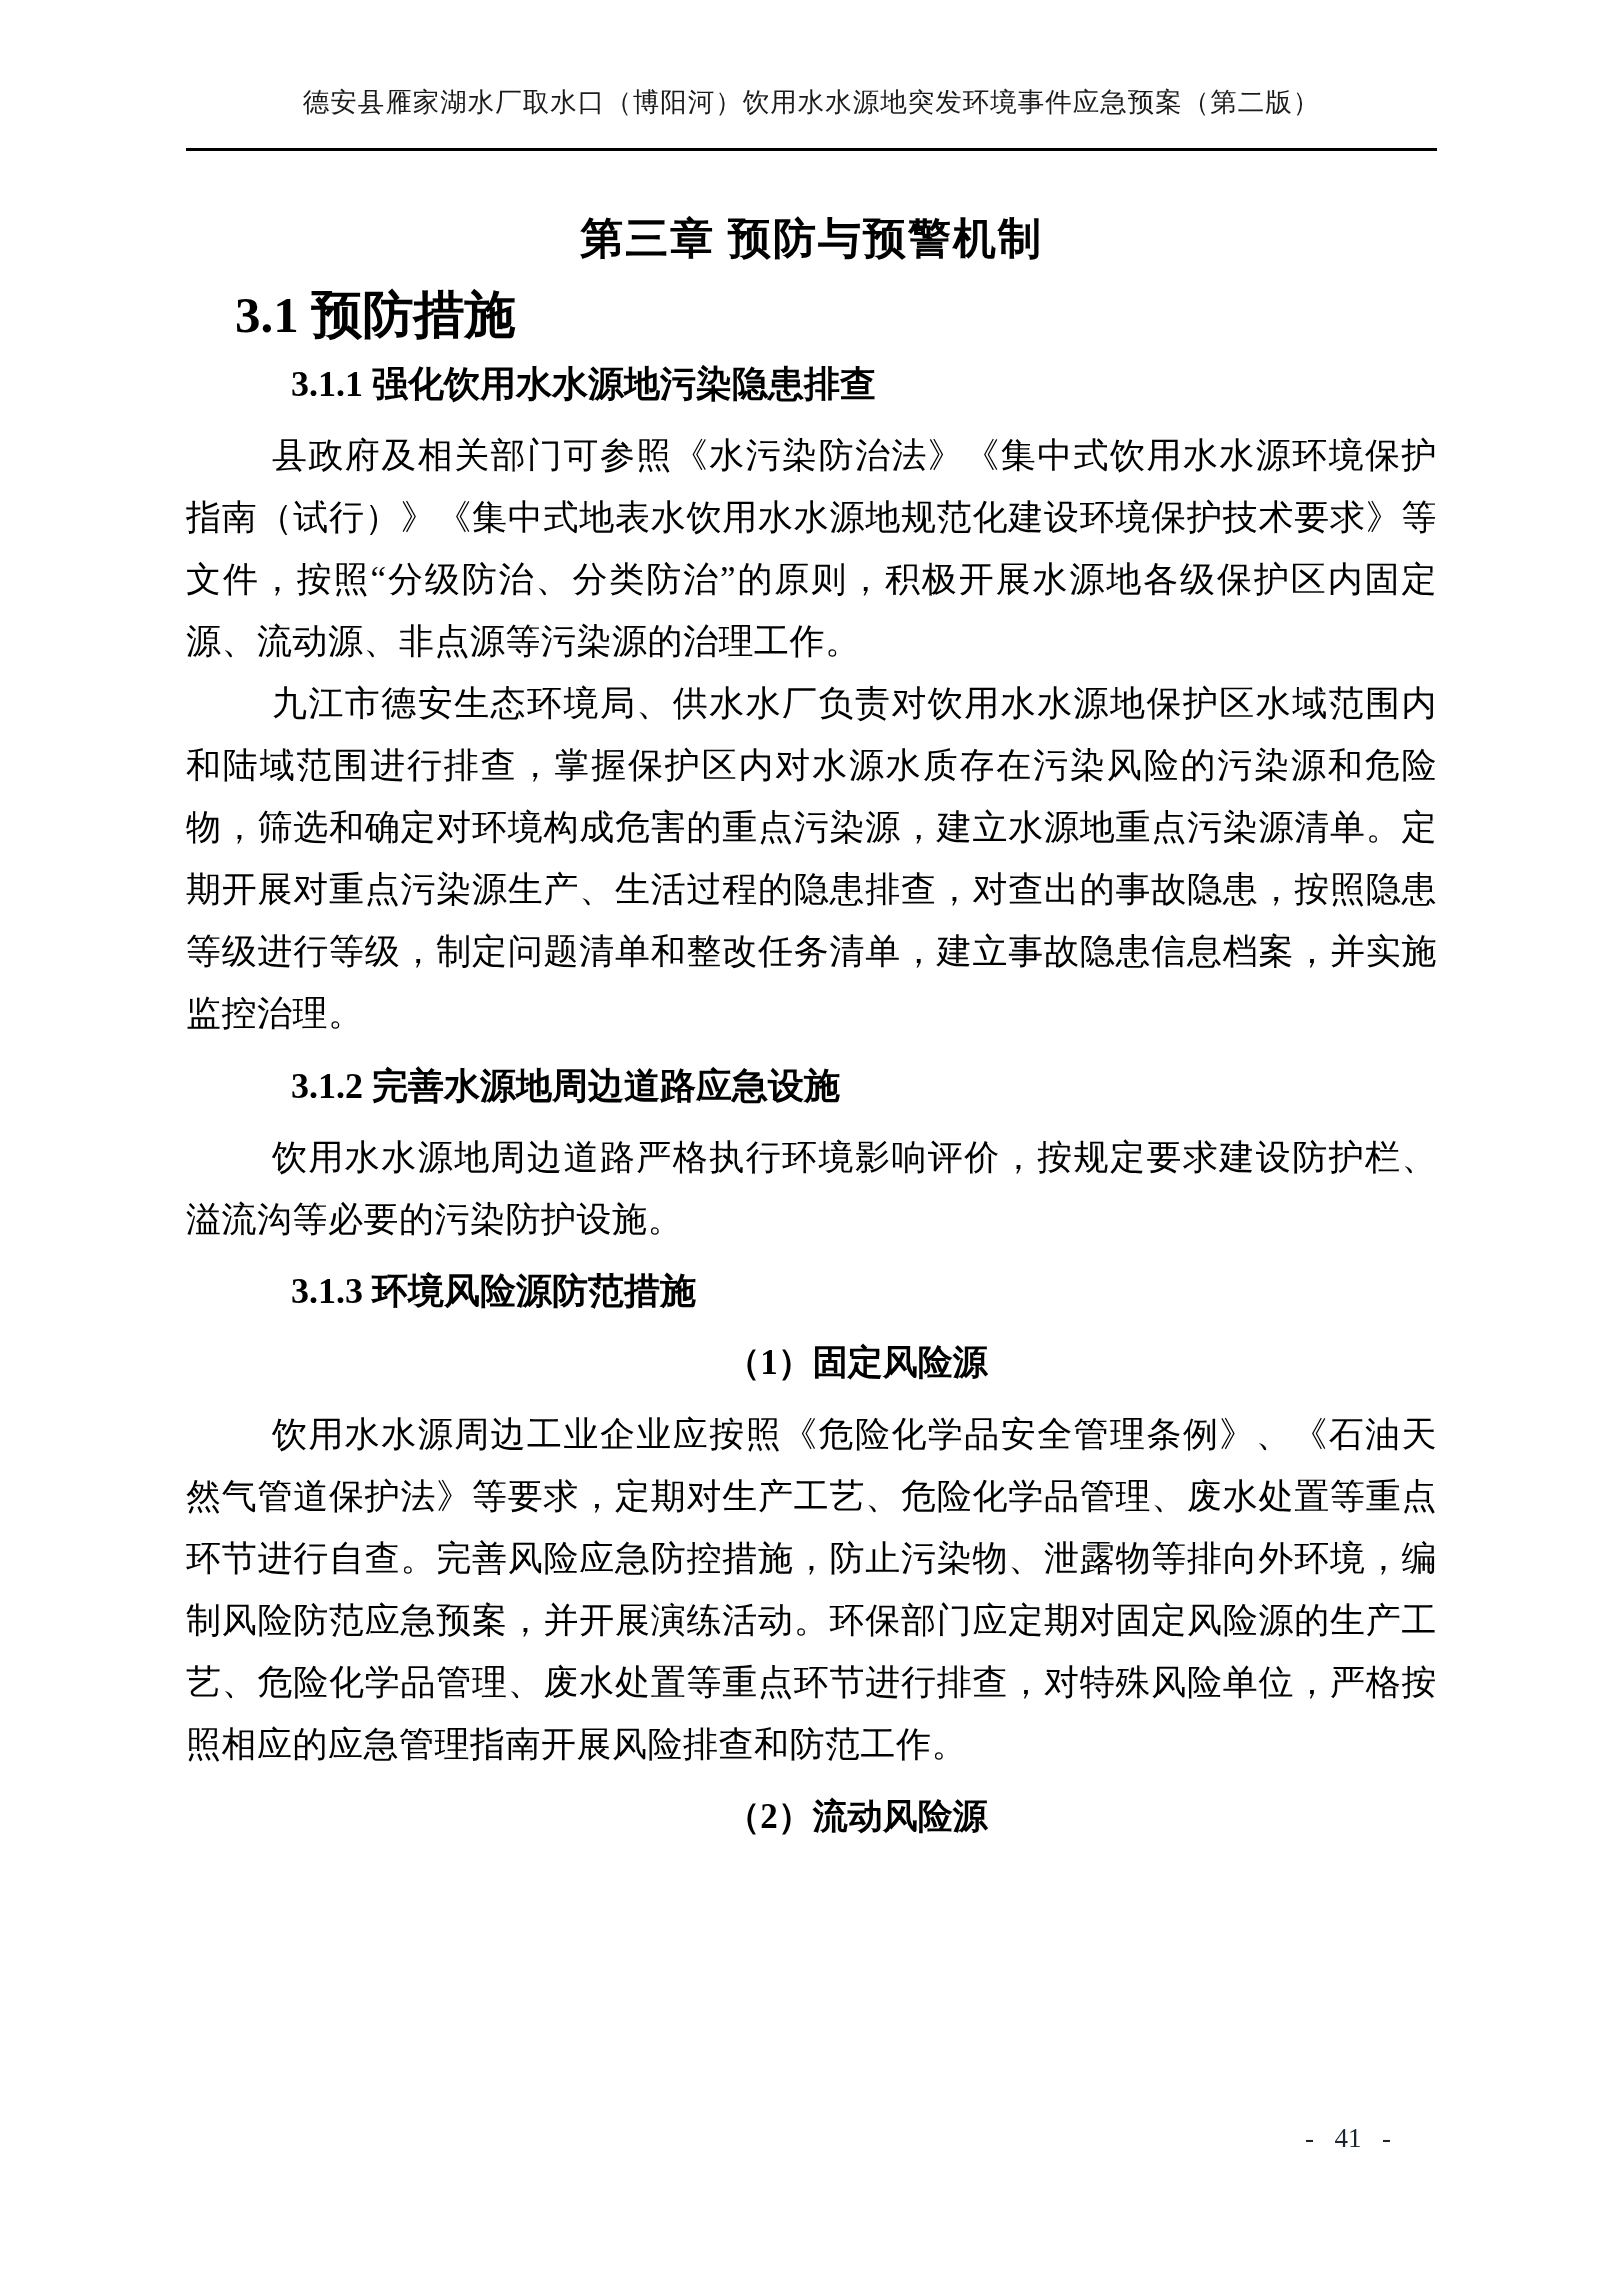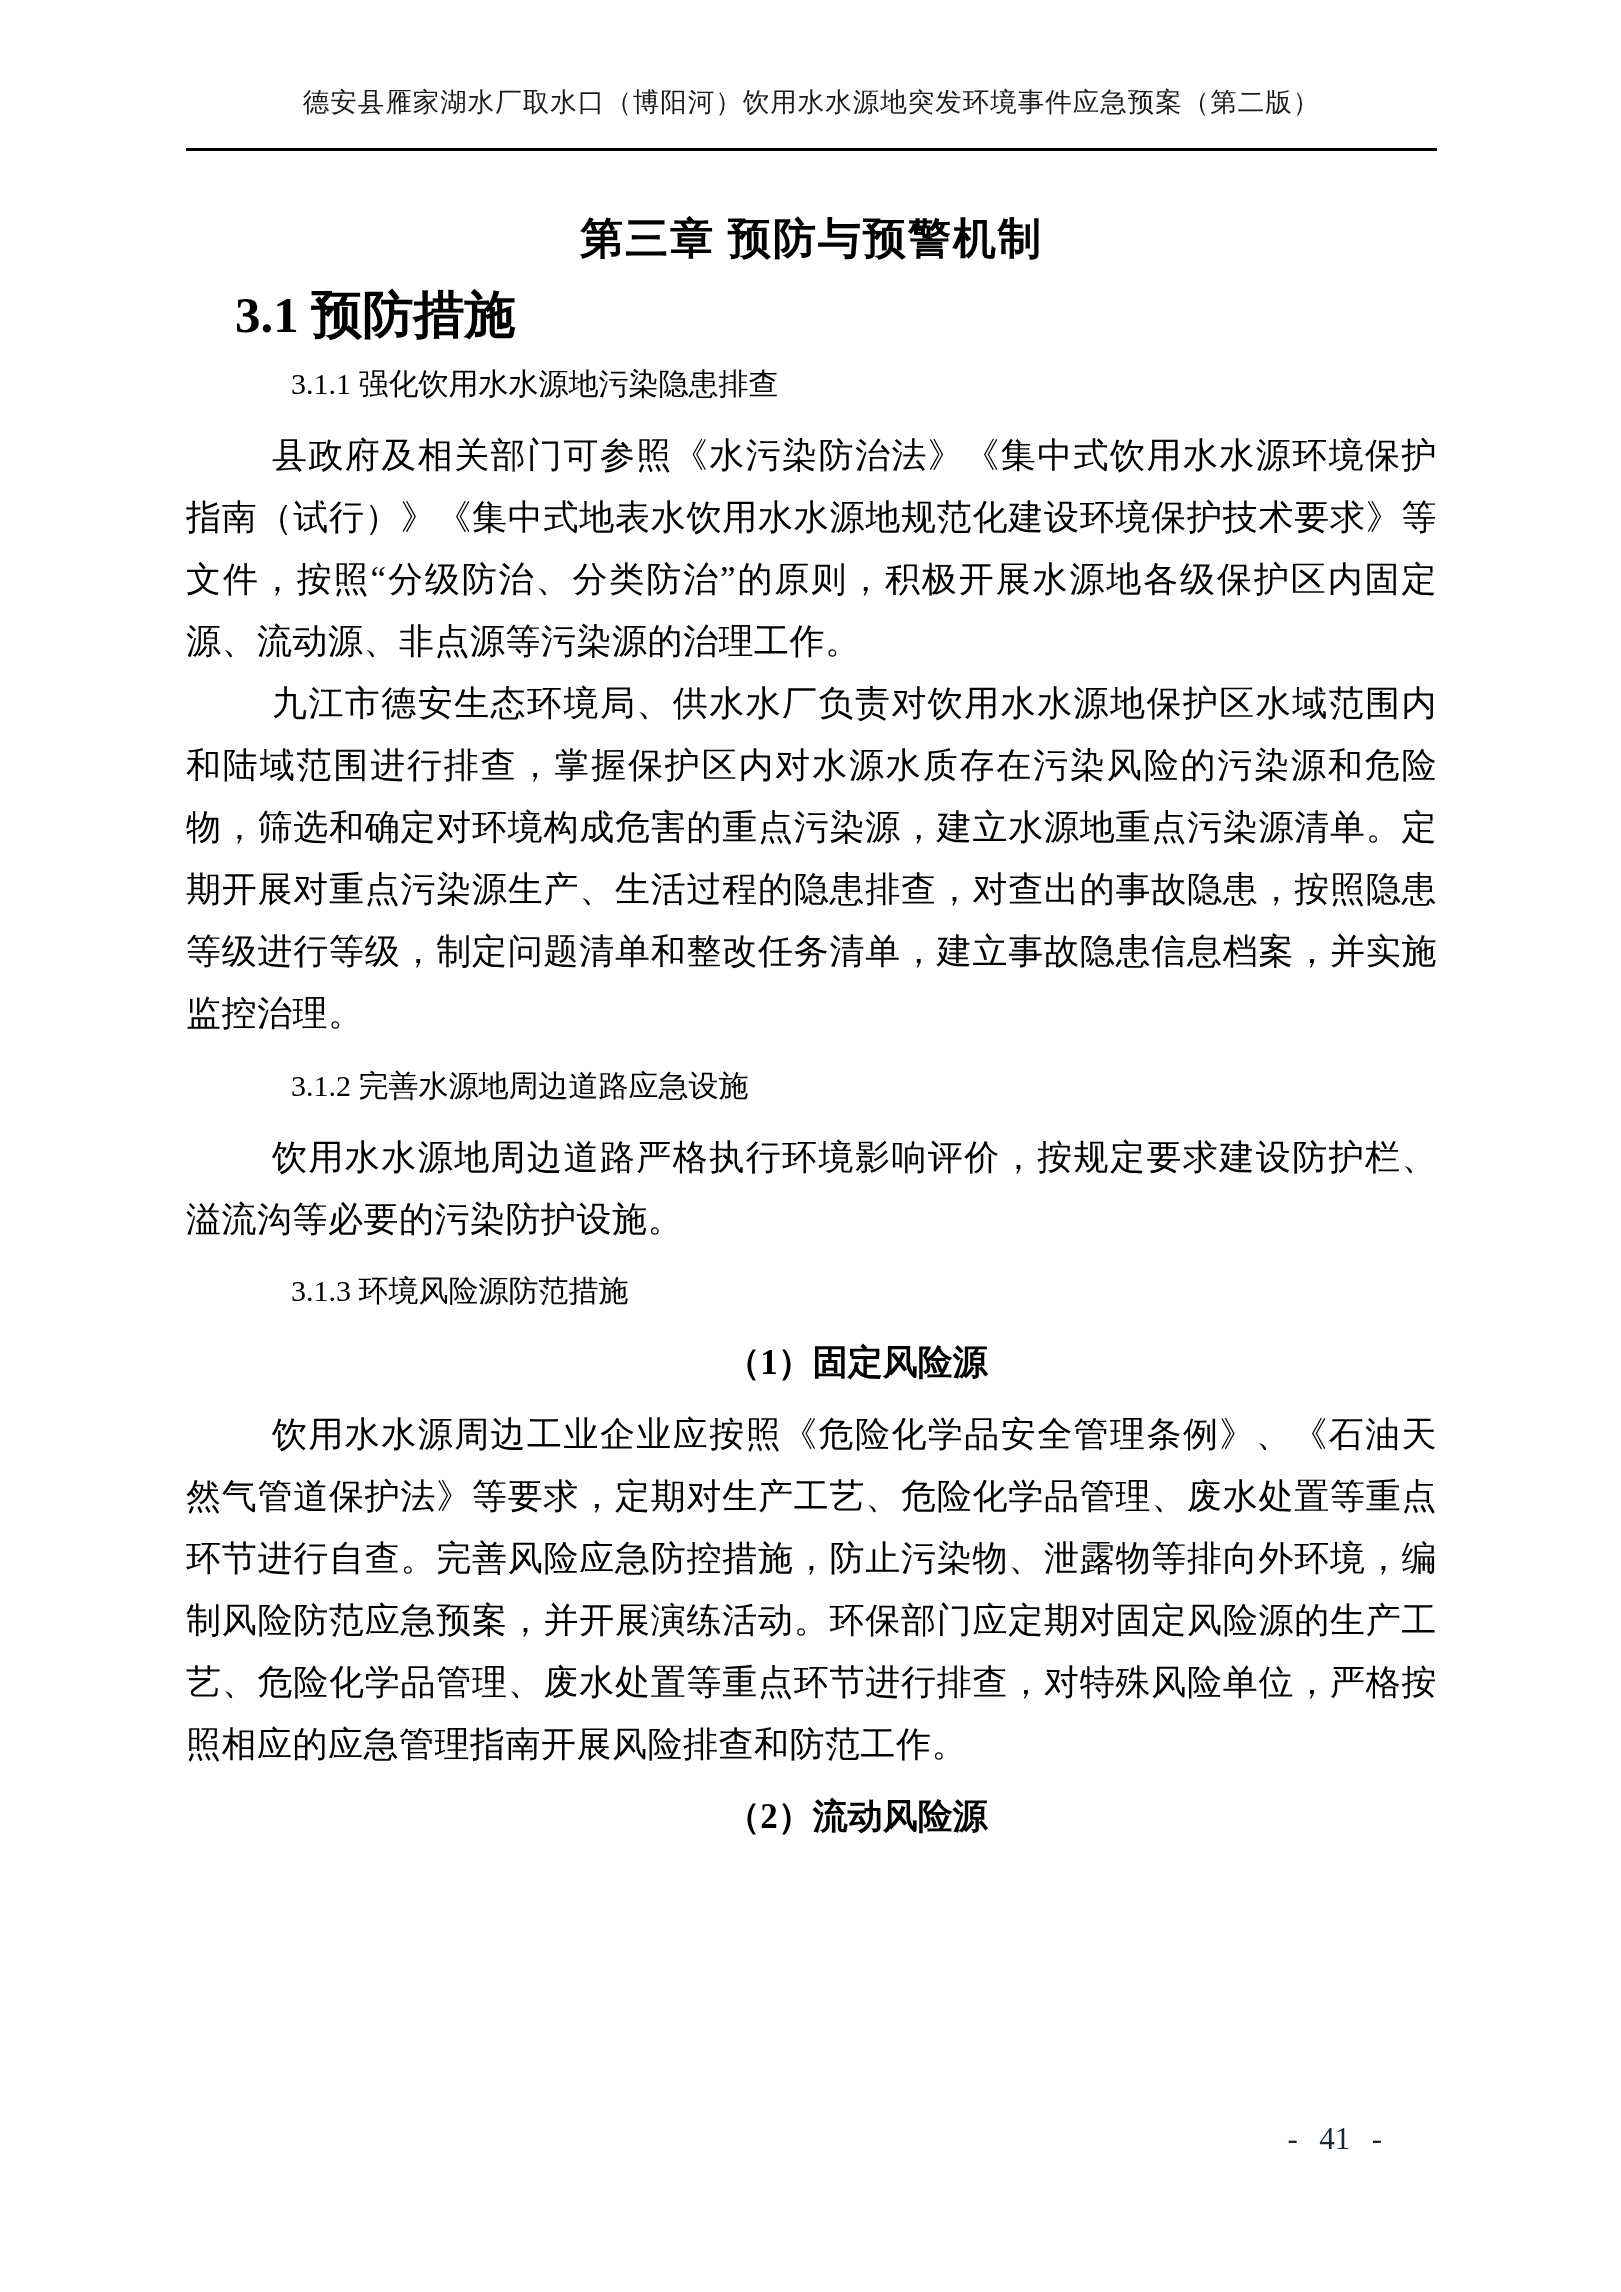--- a/index.html
+++ b/index.html
@@ -41,44 +41,44 @@
     letter-spacing: 2px;
   }
   h2.section-heading {
     margin: 0 0 13.7px 49px;
     font-size: 51px;
     line-height: 49px;
     font-weight: bold;
   }
   h3.sub-heading {
     margin: 9.8px 0 9.8px 105px;
-    font-size: 30px;
+    font-size: 36px;
     line-height: 62px;
-    font-weight: normal;
+    font-weight: bold;
   }
   h4.item-heading {
     margin: 9.8px 0 9.8px 90px;
     font-size: 35px;
     line-height: 62px;
     font-weight: bold;
     text-align: center;
   }
   p.body-para {
     margin: 0;
     font-size: 35px;
     line-height: 62px;
     text-align: justify;
     text-indent: 86px;
     letter-spacing: 0.5px;
   }
   .page-number {
     position: absolute;
     top: 2120px;
-    right: 239px;
-    font-size: 31px;
+    right: 230px;
+    font-size: 27px;
     line-height: 37px;
     color: #1c2430;
     word-spacing: 13.7px;
   }
 </style>
 </head>
 <body>
 
 <div class="page">
 

